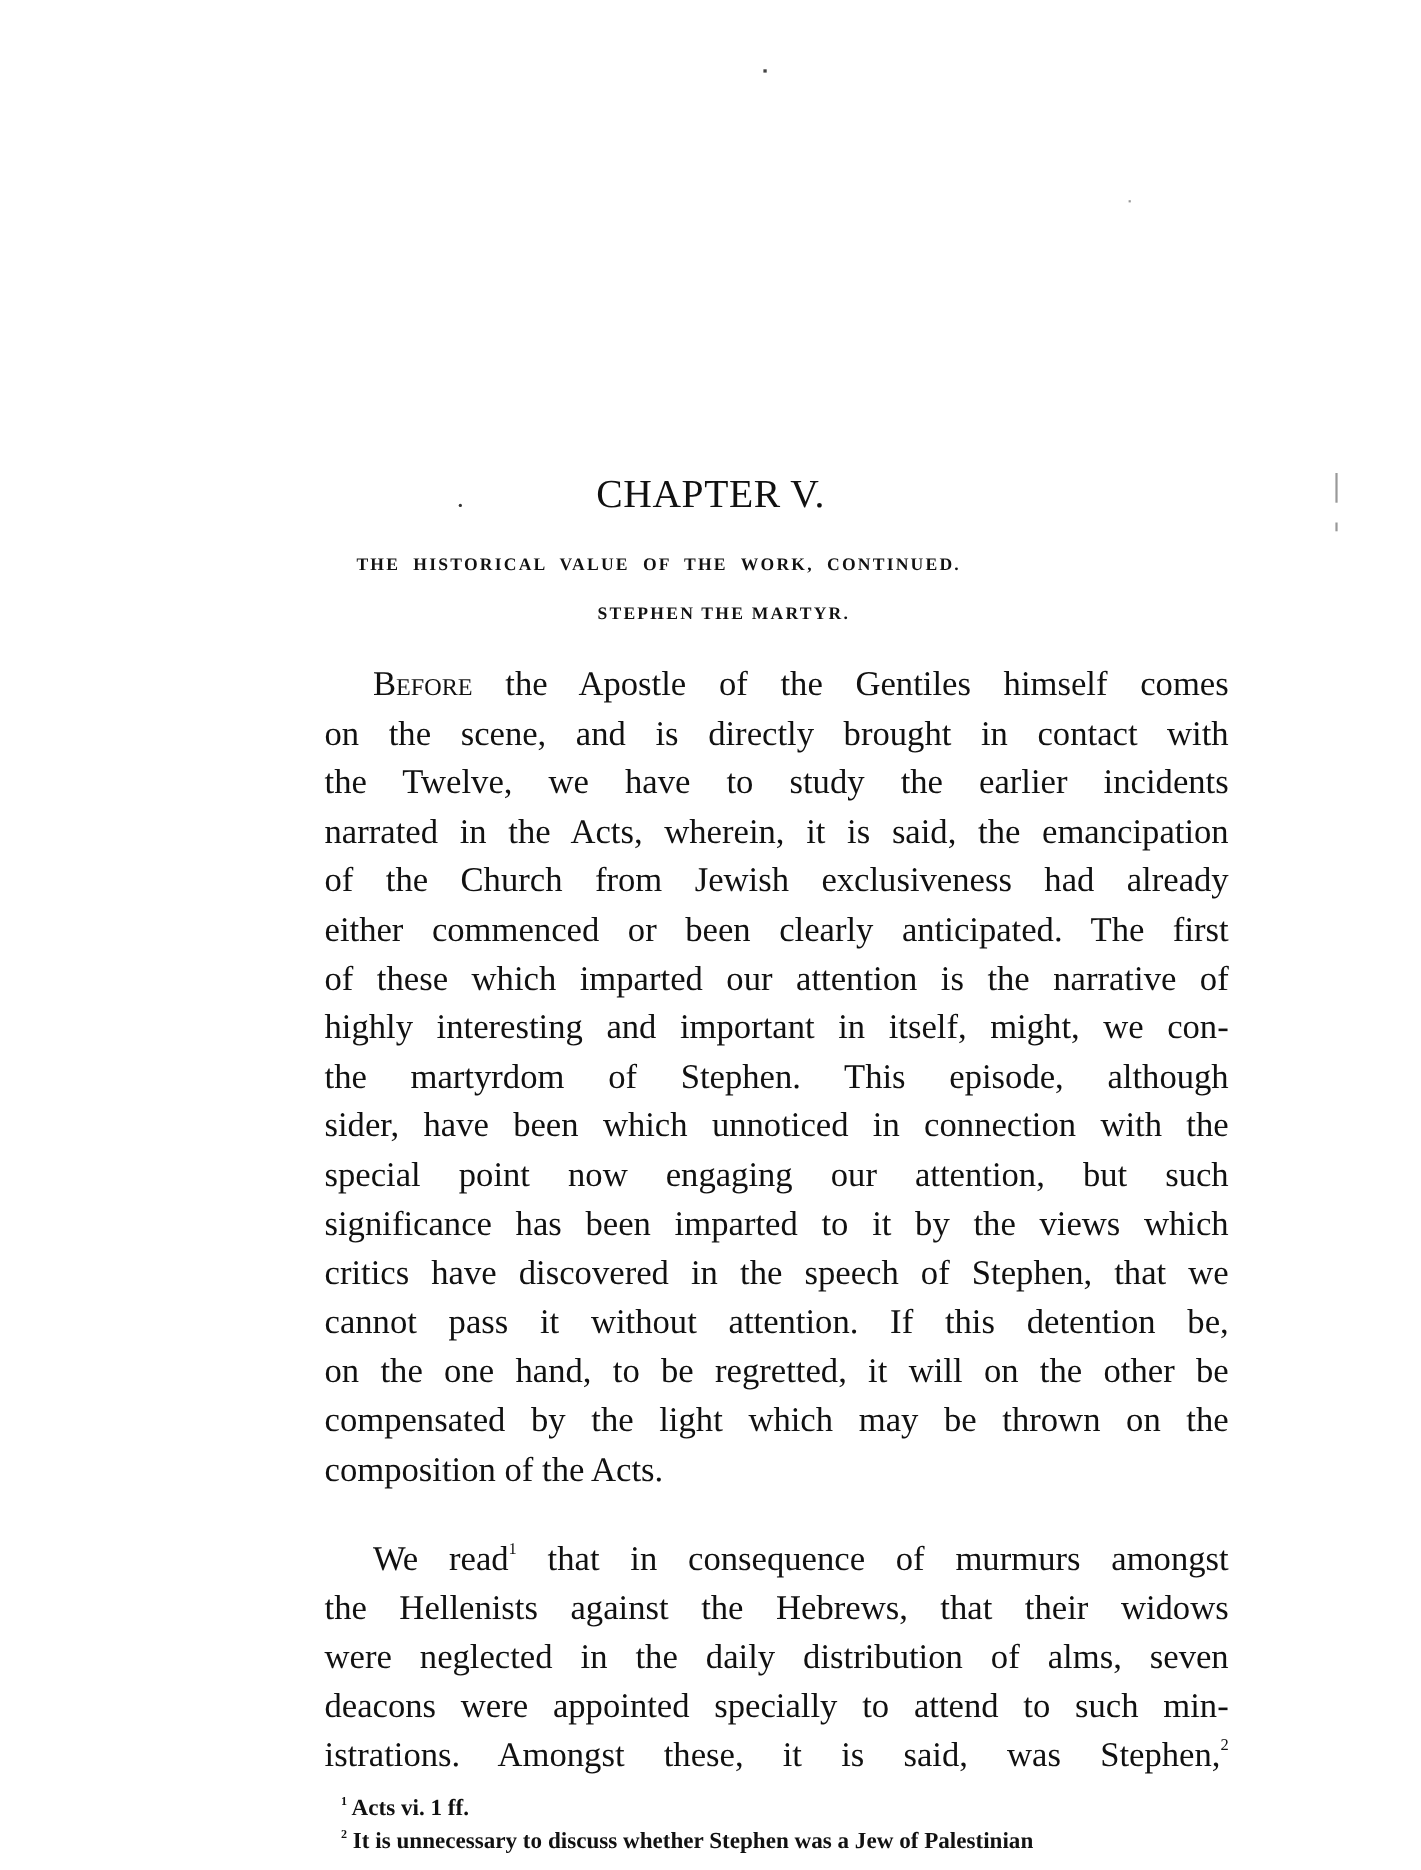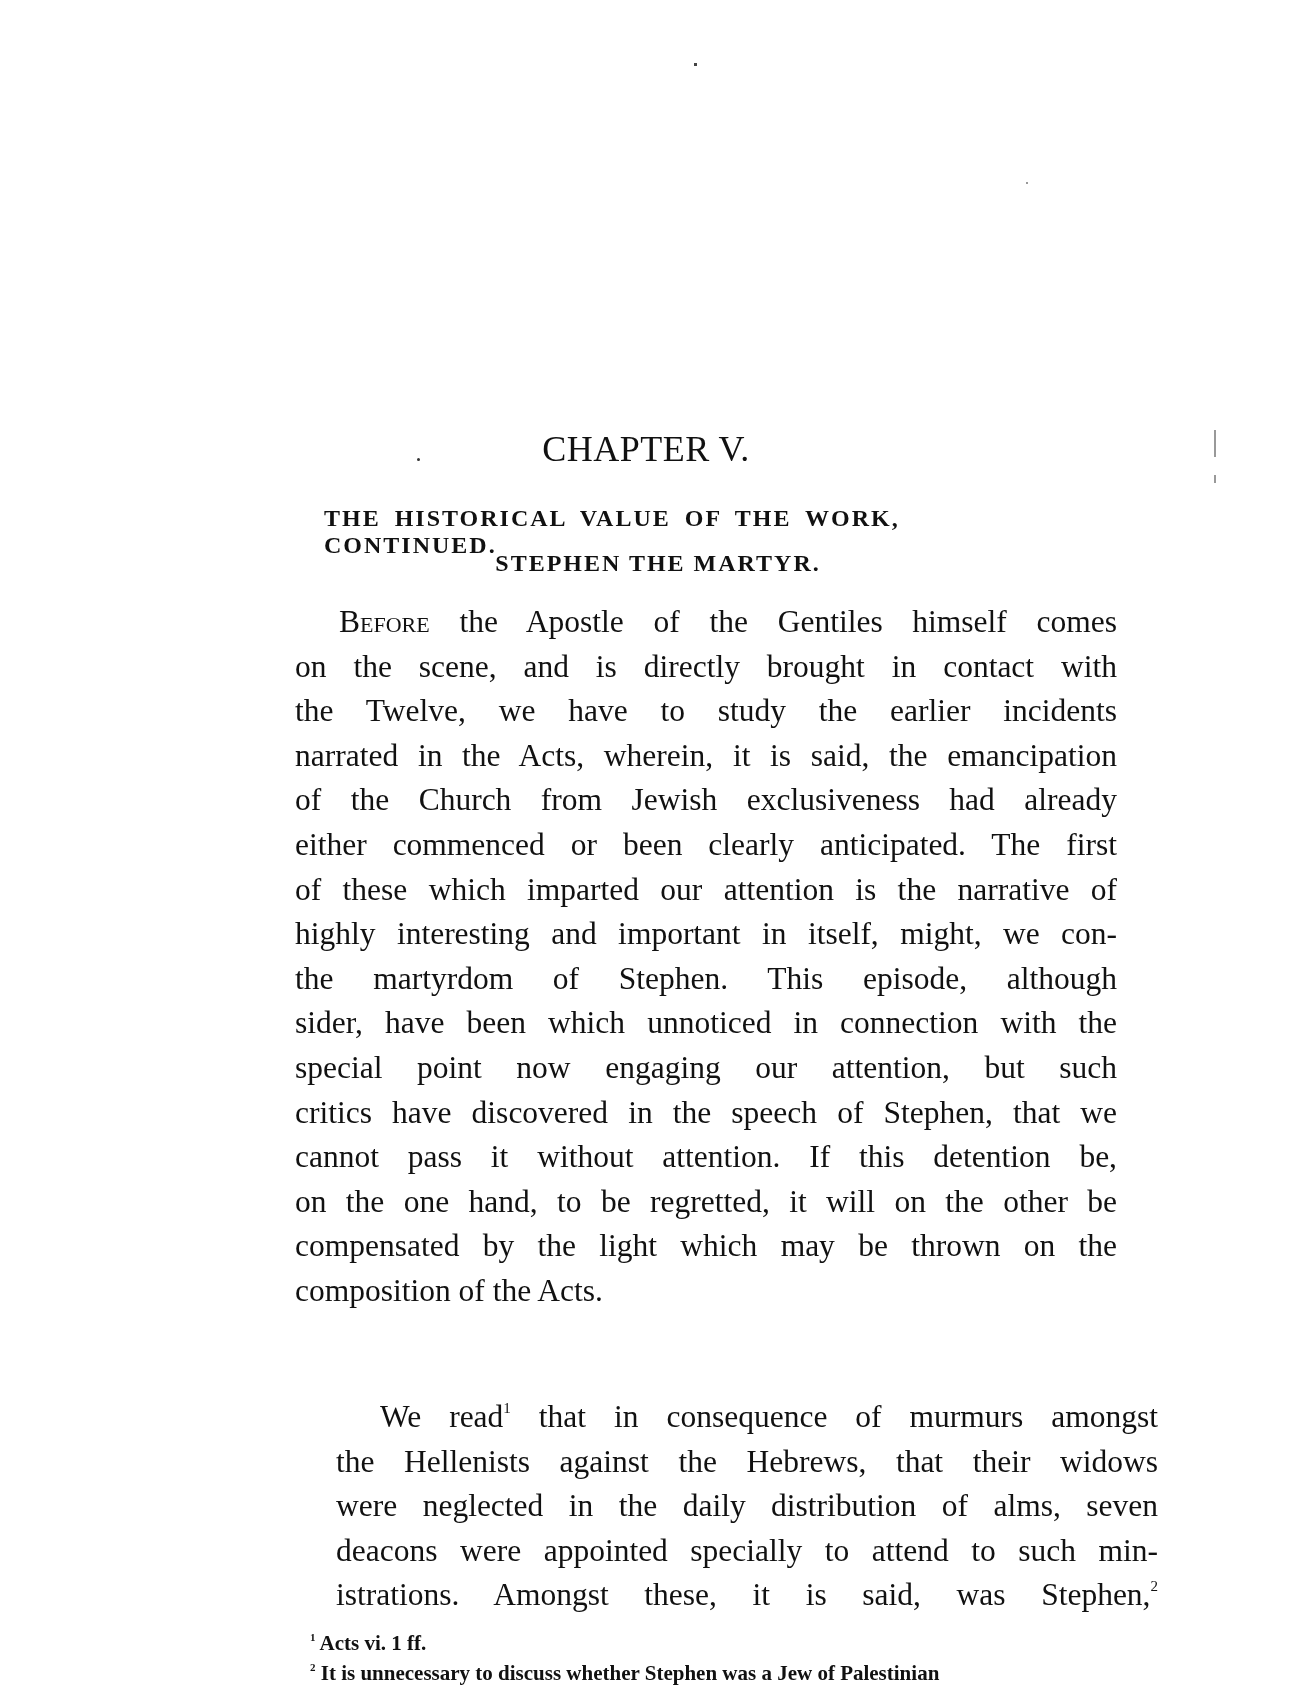--- a/index.html
+++ b/index.html
@@ -1,29 +1,29 @@
 <!DOCTYPE html>
 <html><head>
 <meta charset="utf-8">
 <style>
   html, body { margin: 0; padding: 0; background: #ffffff; }
   body { width: 1292px; height: 1700px; position: relative; overflow: hidden; color: #111; font-family: "Liberation Serif", "DejaVu Serif", serif; }
   .page { position: absolute; left: 0; top: 0; width: 1292px; height: 1524px; }
   .speck { position: absolute; background: #444; }
   .chapter { position: absolute; left: 0; width: 1292px; top: 428px; text-align: center; font-size: 36px; letter-spacing: 0.5px; }
   .dot-left { position: absolute; left: 417px; top: 458px; width: 3px; height: 3px; background: #333; border-radius: 50%; }
-  .subtitle { position: absolute; left: 0; width: 1292px; text-align: center; font-weight: bold; font-size: 24px; letter-spacing: 2px; }
+  .subtitle { position: absolute; left: 0; width: 1292px; text-align: center; font-weight: bold; font-size: 16px; letter-spacing: 2px; }
   .sub1 { top: 505px; left: 324px; width: 760px; text-align: left; word-spacing: 6px; }
   .sub2 { top: 550px; left: 0; padding-left: 12px; }
   .body { position: absolute; left: 295px; width: 822px; font-size: 31.5px; line-height: 44.6px; }
   .line { display: block; text-align: justify; text-align-last: justify; white-space: nowrap; height: 44.6px; }
   .line.last { text-align-last: left; }
   .line.indent { padding-left: 44px; }
   .p1 { top: 600px; }
-  .p2 { top: 1395px; margin-left: 41px; }
+  .p2 { top: 1395px; }
   .sc { font-variant: small-caps; margin-top: 28px; }
   sup { font-size: 15px; vertical-align: 14px; line-height: 0; }
   .footnotes { position: absolute; left: 310px; width: 800px; top: 1628px; font-size: 21px; font-weight: bold; line-height: 30px; }
   .footnotes sup { font-size: 11px; vertical-align: 9px; }
   .fn { display: block; white-space: nowrap; }
   .margin-bar { position: absolute; left: 1214px; width: 2px; background: #999; }
 </style>
 </head>
 <body>
 
@@ -44,20 +44,21 @@
     <span class="line">on the scene, and is directly brought in contact with</span>
     <span class="line">the Twelve, we have to study the earlier incidents</span>
     <span class="line">narrated in the Acts, wherein, it is said, the emancipation</span>
     <span class="line">of the Church from Jewish exclusiveness had already</span>
     <span class="line">either commenced or been clearly anticipated.  The first</span>
     <span class="line">of these which imparted our attention is the narrative of</span>
     <span class="line">highly interesting and important in itself, might, we con-</span>
     <span class="line">the martyrdom of Stephen.  This episode, although</span>
     <span class="line">sider, have been which unnoticed in connection with the</span>
     <span class="line">special point now engaging our attention, but such</span>
+    <span class="line">significance has been imparted to it by the views which</span>
     <span class="line">critics have discovered in the speech of Stephen, that we</span>
     <span class="line">cannot pass it without attention.  If this detention be,</span>
     <span class="line">on the one hand, to be regretted, it will on the other be</span>
     <span class="line">compensated by the light which may be thrown on the</span>
     <span class="line last">composition of the Acts.</span>
   </div>
 
   <div class="body p2">
     <span class="line indent"><span>We read</span><sup>1</sup><span> that in consequence of murmurs amongst</span></span>
     <span class="line">the Hellenists against the Hebrews, that their widows</span>

